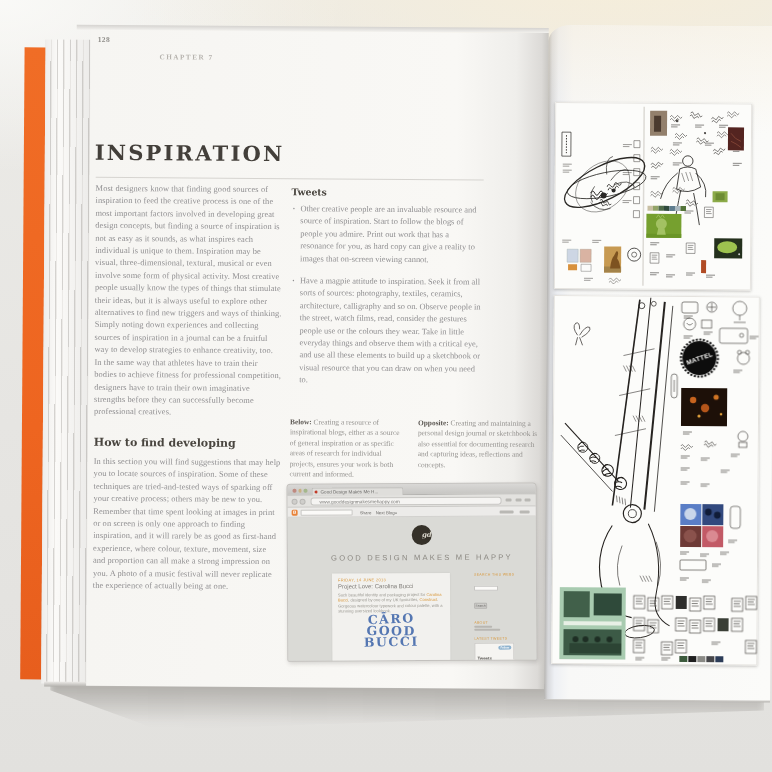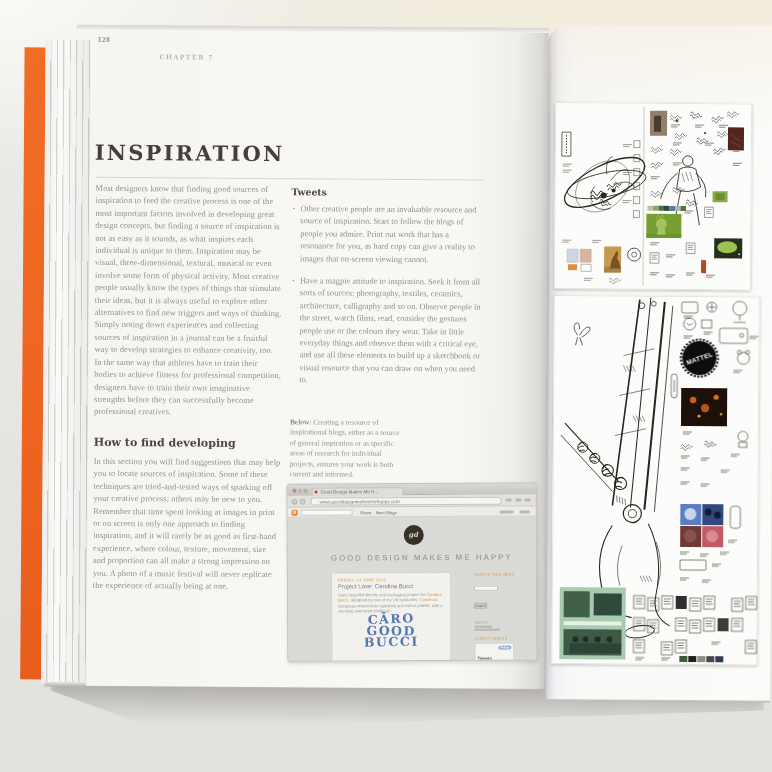--- a/index.html
+++ b/index.html
@@ -32,21 +32,21 @@
   .page-right::before{content:"";position:absolute;inset:0;
       background:linear-gradient(180deg,rgba(242,231,209,.38),rgba(242,231,209,0) 16%)}
   .folio{font:700 7.5px "Liberation Serif",serif;color:#8f8d89;letter-spacing:.4px}
   .chapter{font:700 7.2px "Liberation Serif",serif;color:#b6b3ae;letter-spacing:1.5px}
   .h1{font:700 21px "DejaVu Serif",serif;color:#433f3a;letter-spacing:2.2px}
   .rule{background:#d6d4d0;height:1px}
   .body{font:400 8.4px/12.4px "Liberation Serif",serif;color:#8f8e90;letter-spacing:.1px}
   .h2{font:700 11px "DejaVu Serif",serif;color:#49453f}
   .h3{font:700 9.3px "DejaVu Serif",serif;color:#49453f}
   .cap{font:400 7.4px/10.4px "Liberation Serif",serif;color:#94928f}
-  .cap b{color:#5c5853;font-weight:400}
+  .cap b{color:#5c5853;font-weight:700}
   ul.bullets{list-style:none}
   .bullets li{position:relative;padding-left:9px;margin-bottom:10px;
       font:400 8.4px/12.4px "Liberation Serif",serif;color:#8f8e90}
   .bullets li::before{content:"\00B7";position:absolute;left:1px;top:0;font-weight:700;color:#8f8e90}
   
   .shot{left:200px;top:451px;width:250px;height:178px;transform:rotate(-.7deg);
       background:#d8d7d4;border:1px solid #c3c1be;border-radius:4px 4px 2px 2px;
       box-shadow:1px 2px 4px rgba(60,55,50,.18);font-family:"Liberation Sans",sans-serif}
   .tbar{position:absolute;left:0;top:0;right:0;height:11px;border-radius:3px 3px 0 0;
       background:linear-gradient(180deg,#d9d8d6,#c7c6c3);border-bottom:1px solid #b5b4b1}
@@ -58,22 +58,22 @@
   .nav-circ{position:absolute;top:3px;width:6px;height:6px;border-radius:50%;background:#cfcecb;border:1px solid #b9b8b5}
   .url{position:absolute;left:23px;top:2px;right:34px;height:8px;background:#f5f4f2;border:1px solid #c8c7c4;
       border-radius:3px;font-size:4.8px;color:#7b7a77;line-height:7px;padding-left:8px;white-space:nowrap;overflow:hidden}
   .bbar{position:absolute;left:0;top:23px;right:0;height:10px;background:#ecebe9;border-bottom:1px solid #d2d1ce}
   .blg{position:absolute;left:4px;top:2px;width:6px;height:6px;border-radius:1.5px;background:#e8833a;
       color:#fff;font:700 4.5px "Liberation Sans",sans-serif;text-align:center;line-height:6px}
   .bsearch{position:absolute;left:13px;top:2px;width:52px;height:6px;background:#fbfaf8;border:1px solid #c9c8c5;border-radius:1px}
   .blink{position:absolute;top:2.5px;font-size:4.4px;color:#6b6a67;white-space:nowrap}
   .gbar{position:absolute;top:3.5px;height:3px;background:#b9b8b4;border-radius:1px}
   .view{position:absolute;left:0;top:33px;right:0;bottom:0;background:#dadad6;overflow:hidden}
-  .logo-c{position:absolute;left:116px;top:8px;width:20px;height:20px;border-radius:50%;background:#353129;
-      color:#d9d5cb;font:italic 700 7px "DejaVu Serif",serif;text-align:center;line-height:20px}
+  .logo-c{position:absolute;left:124px;top:8px;width:20px;height:20px;border-radius:50%;background:#353129;
+      color:#d9d5cb;font:italic 700 7px "DejaVu Serif",serif;text-align:right;line-height:20px}
   .site-t{position:absolute;left:0;top:36px;width:268px;text-align:center;font-size:7.6px;color:#8b8882;
       letter-spacing:2.2px;font-family:"Liberation Sans",sans-serif}
   .card{position:absolute;left:44px;top:56px;width:118px;height:114px;background:#f2f1ee;
       box-shadow:0 0 2px rgba(0,0,0,.08)}
   .pdate{position:absolute;left:6px;top:4px;font-size:4px;color:#d8973a;letter-spacing:.3px}
   .ptitle{position:absolute;left:6px;top:10px;font-size:6px;color:#817e7a}
   .pbody{position:absolute;left:6px;top:19px;width:106px;font-size:4.1px;line-height:5.4px;color:#9b9992}
   .pbody .plink{color:#d8973a}
   .art{position:absolute;left:0;top:40px;width:118px;text-align:center;
       font:700 12.5px/11.5px "DejaVu Serif",serif;color:#5577b2;letter-spacing:1.5px}
@@ -117,20 +117,21 @@
     <div class="abs h2" style="left:6px;top:406px">How to find developing</div>
     <div class="abs body" style="left:6px;top:426px;width:187px">In this section you will find suggestions that may help you to locate sources of inspiration. Some of these techniques are tried-and-tested ways of sparking off your creative process; others may be new to you. Remember that time spent looking at images in print or on screen is only one approach to finding inspiration, and it will rarely be as good as first-hand experience, where colour, texture, movement, size and proportion can all make a strong impression on you. A photo of a music festival will never replicate the experience of actually being at one.</div>
 
     <div class="abs h3" style="left:202px;top:155px">Tweets</div>
     <ul class="abs bullets" style="left:202px;top:172px;width:192px">
       <li>Other creative people are an invaluable resource and source of inspiration. Start to follow the blogs of people you admire. Print out work that has a resonance for you, as hard copy can give a reality to images that on-screen viewing cannot.</li>
       <li>Have a magpie attitude to inspiration. Seek it from all sorts of sources: photography, textiles, ceramics, architecture, calligraphy and so on. Observe people in the street, watch films, read, consider the gestures people use or the colours they wear. Take in little everyday things and observe them with a critical eye, and use all these elements to build up a sketchbook or visual resource that you can draw on when you need to.</li>
     </ul>
 
     <div class="abs cap" style="left:202px;top:386px;width:110px"><b>Below:</b><span> Creating a resource of inspirational blogs, either as a source of general inspiration or as specific areas of research for individual projects, ensures your work is both current and informed.</span></div>
+    <div class="abs cap" style="left:330px;top:386px;width:124px"><b>Opposite:</b><span> Creating and maintaining a personal design journal or sketchbook is also essential for documenting research and capturing ideas, reflections and concepts.</span></div>
 
     <div class="abs shot">
       <div class="tbar">
         <span class="dot" style="left:5px;background:#c08a80"></span>
         <span class="dot" style="left:10.5px;background:#c9b183"></span>
         <span class="dot" style="left:16px;background:#a5b78c"></span>
         <div class="tab">
           <span class="dot" style="left:2px;top:2.5px;width:3px;height:3px;background:#c23a28"></span>
           <span class="tab-t">Good Design Makes Me H...</span>
         </div>

